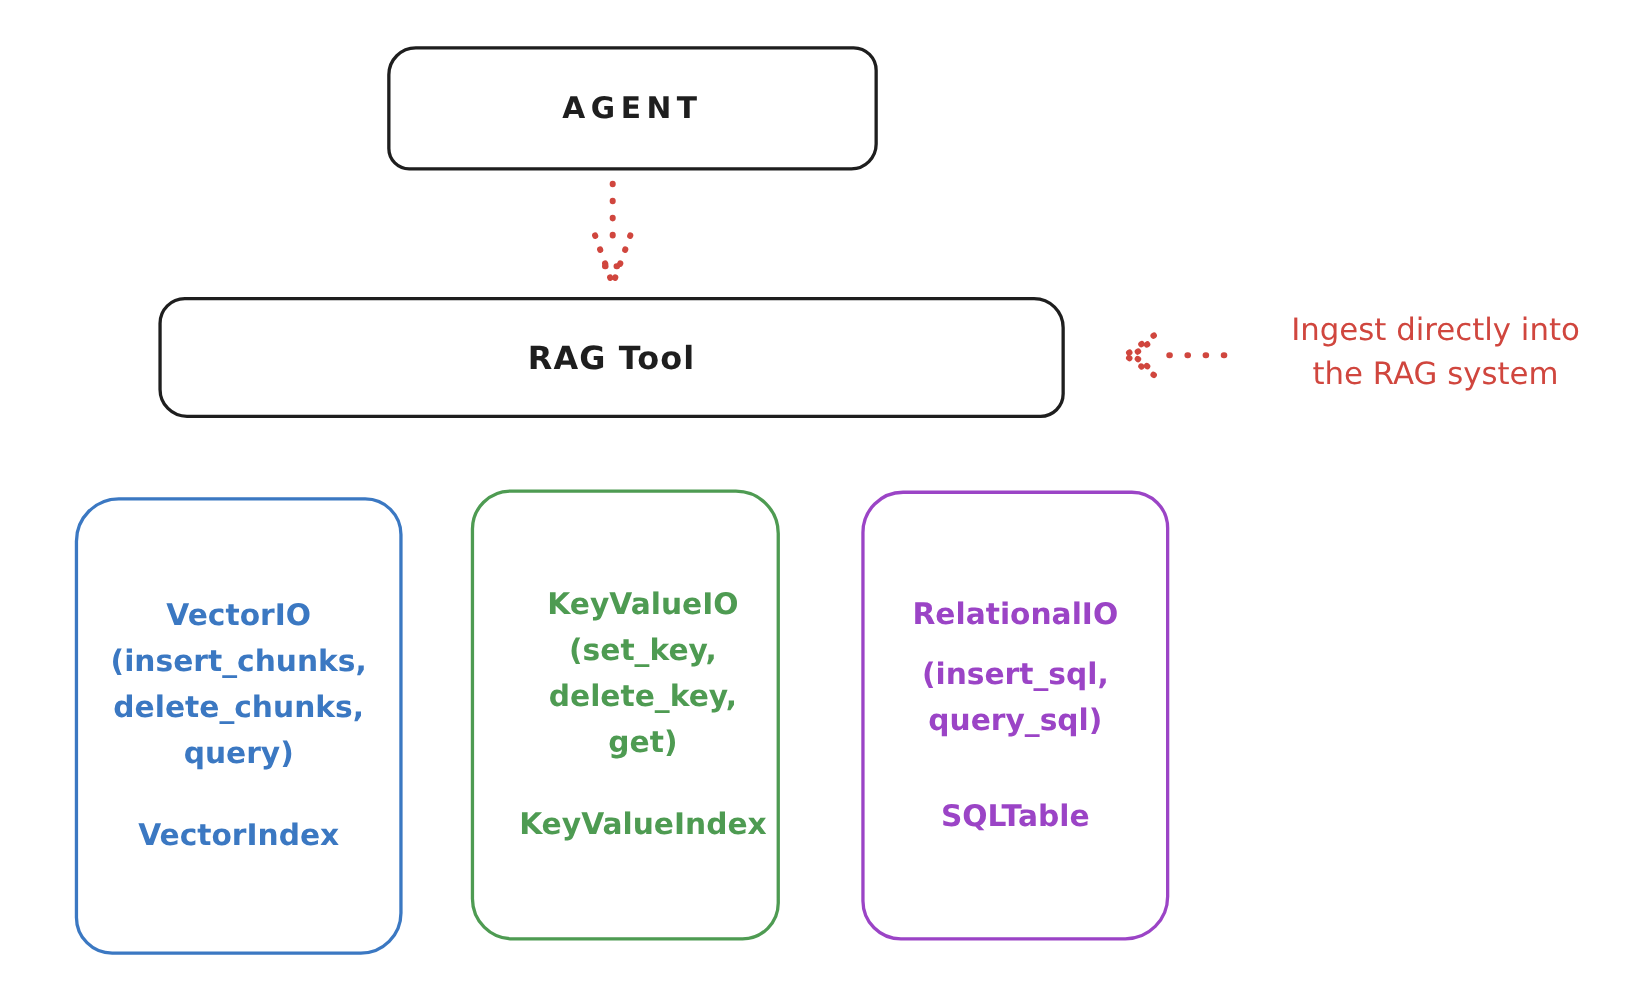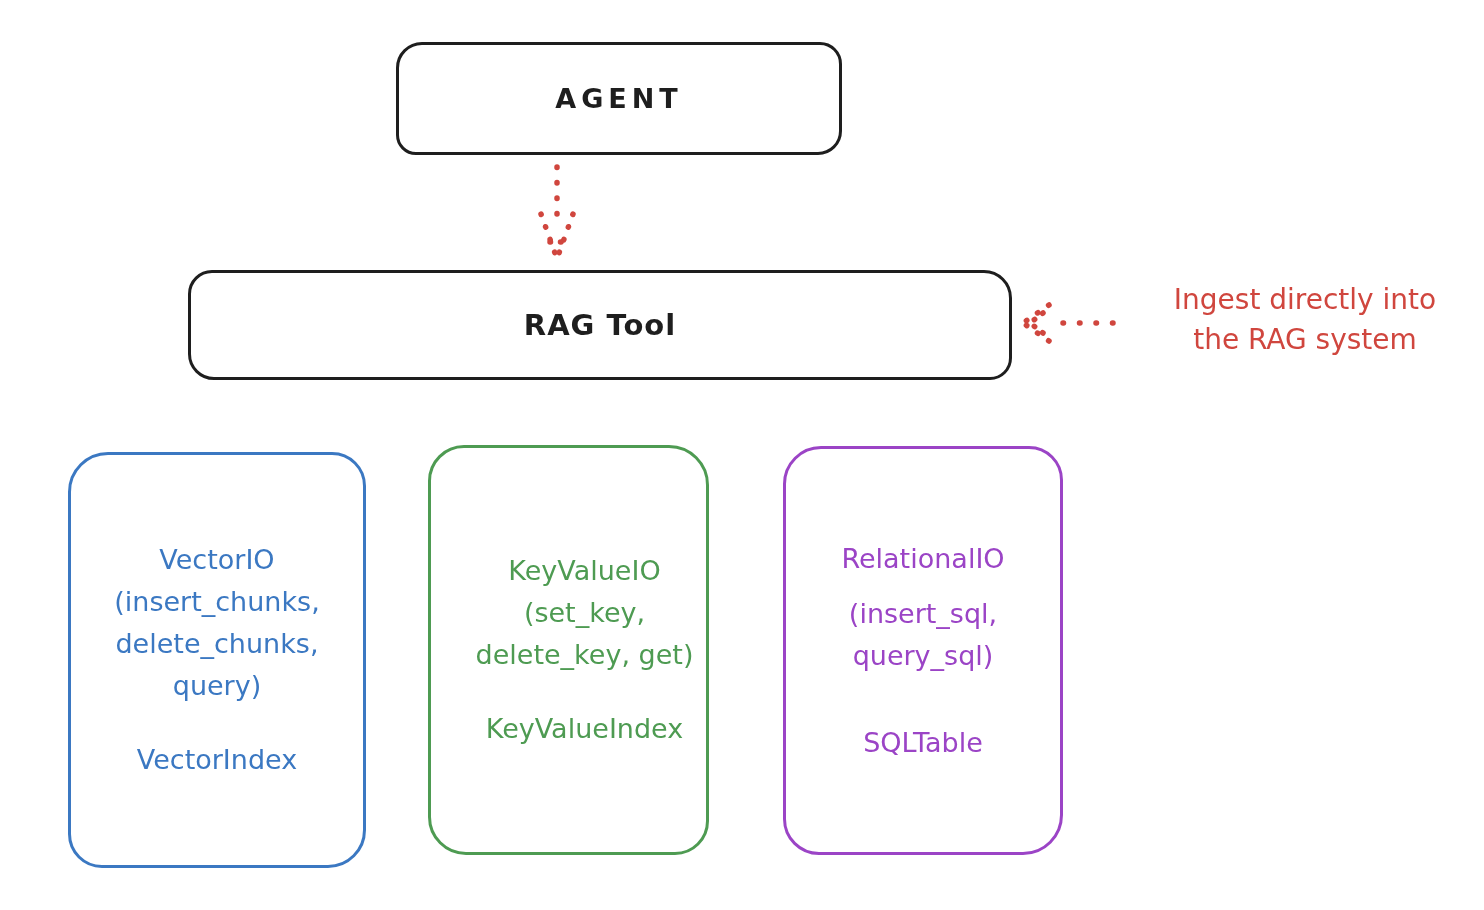--- a/index.html
+++ b/index.html
@@ -16,21 +16,20 @@
     color: #1e1e1e;
   }
   .node {
     position: absolute;
     border: 3.5px solid #1e1e1e;
     background: #ffffff;
     display: flex;
     align-items: center;
     justify-content: center;
     box-sizing: border-box;
-    margin-left: 44px;
   }
   .agent-box {
     left: 352px; top: 42px;
     width: 446px; height: 113px;
     border-radius: 26px 22px 24px 20px;
   }
   .agent-label {
     font-size: 27px;
     font-weight: bold;
     letter-spacing: 5px;
@@ -63,21 +62,21 @@
   .card {
     position: absolute;
     background: #ffffff;
     box-sizing: border-box;
     display: flex;
     flex-direction: column;
     align-items: center;
     justify-content: center;
     text-align: center;
     font-size: 27px;
-    font-weight: normal;
+    font-weight: bold;
     line-height: 42px;
   }
   .card-blue {
     left: 68px; top: 452px;
     width: 298px; height: 416px;
     border: 3.5px solid #3b78c2;
     border-radius: 40px 34px 38px 34px;
     color: #3b78c2;
   }
   .card-green {

